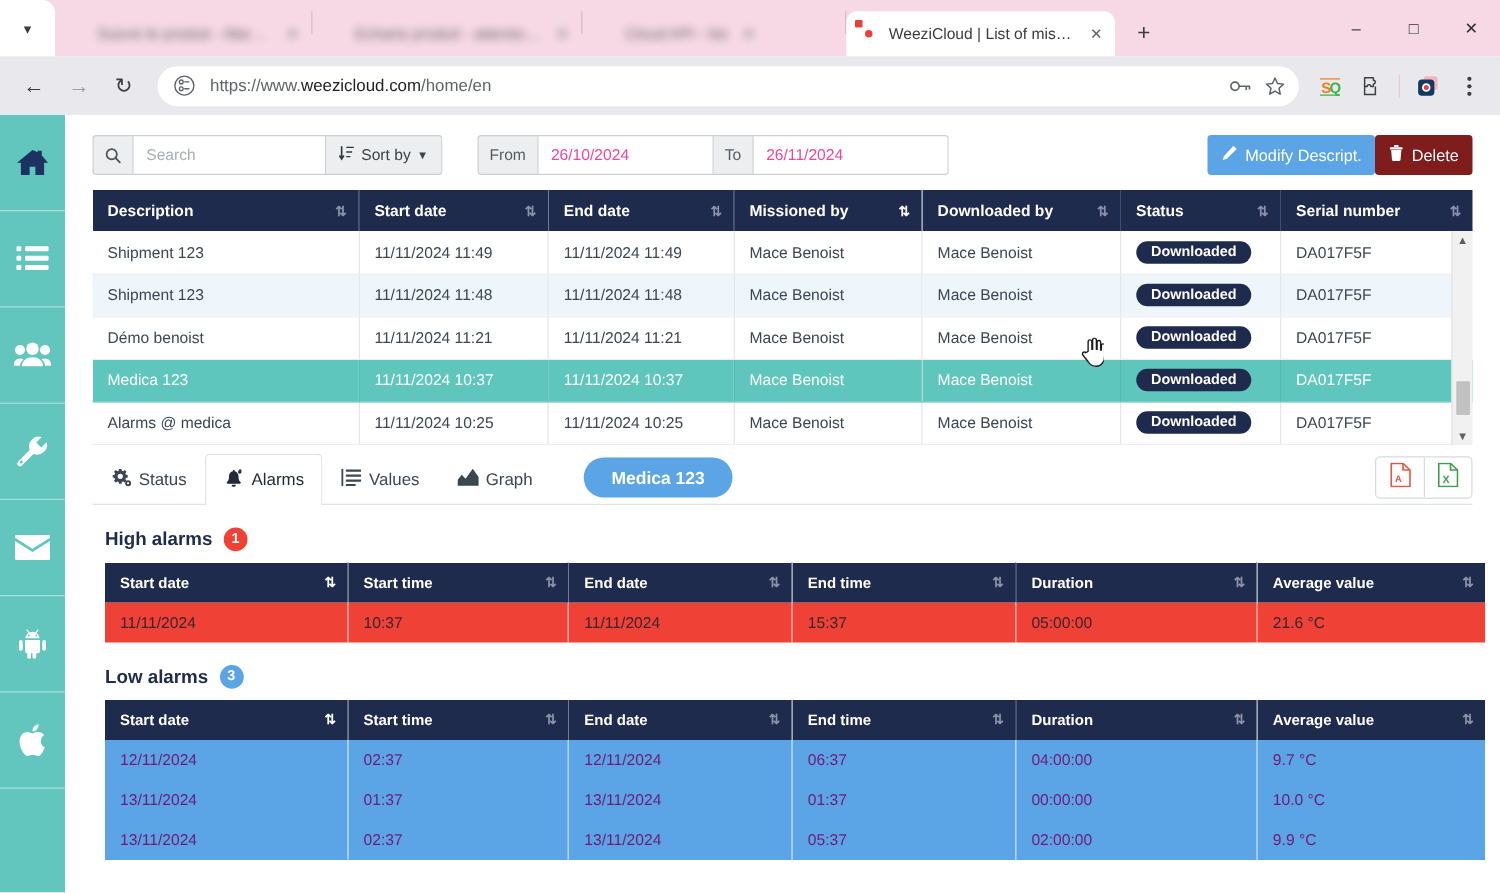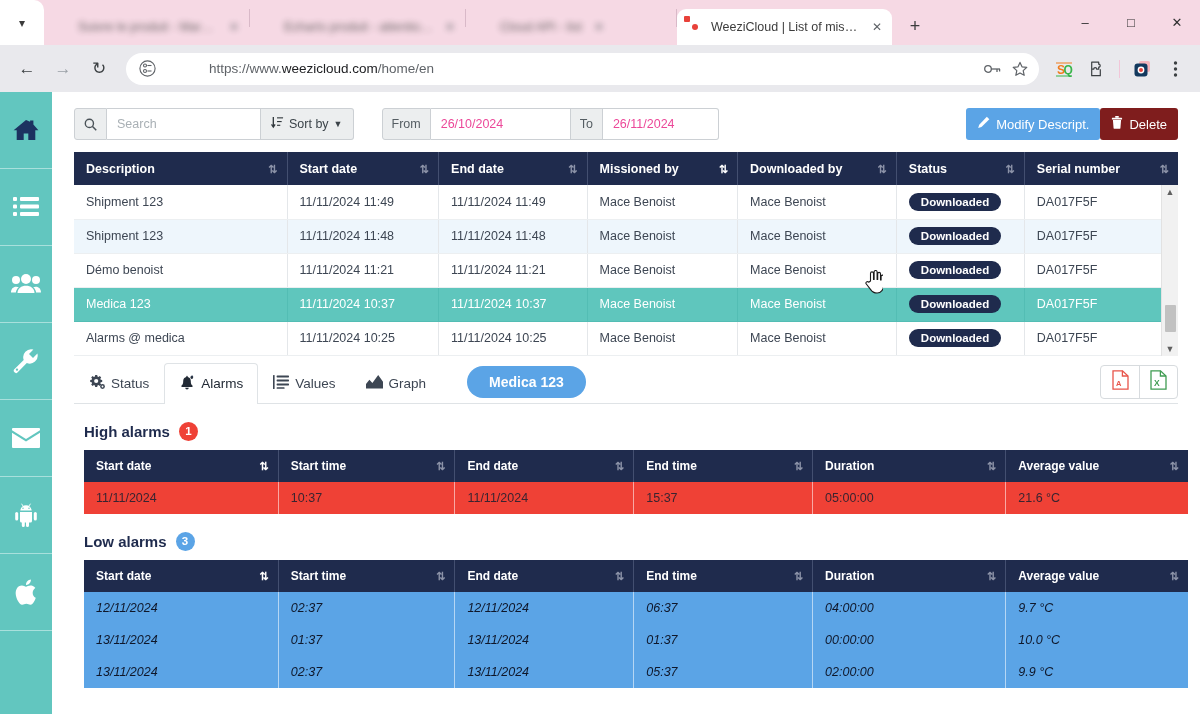--- a/index.html
+++ b/index.html
@@ -77,21 +77,21 @@
   }
   .omnibox {
     flex: 1; height: 32px; background: #ffffff; border-radius: 16px;
     display: flex; align-items: center; padding: 0 6px 0 8px;
     margin: 0 8px; gap: 8px;
   }
   .omni-icon {
     width: 26px; height: 26px; border-radius: 50%;
     display: flex; align-items: center; justify-content: center;
   }
-  .omni-url { flex: 1; font-size: 13.5px; color: #5f6368; margin-left: 41px; }
+  .omni-url { flex: 1; font-size: 13.5px; color: #5f6368; }
   .omni-url b { color: #202124; font-weight: 400; }
   .omni-right { display: flex; align-items: center; gap: 2px; }
   .tb-ext { width: 30px; height: 30px; display: flex; align-items: center; justify-content: center; }
   .tb-divider { width: 1px; height: 18px; background: #f2c6d8; margin: 0 6px; }
 
   
   .appwrap { position: relative; height: 622px; display: flex; background: #ffffff; }
 
   .sidebar {
     width: 52px; background: #62c6bf; flex: 0 0 52px;
@@ -209,21 +209,21 @@
     border-right: 1px solid #434f70;
   }
   .atable th:last-child { border-right: none; }
   .atable td {
     font-size: 12.5px; padding: 0 12px; height: 32px;
     border-right: 1px solid rgba(255,255,255,.55);
     white-space: nowrap;
   }
   .atable td:last-child { border-right: none; }
   .atable.high td { background: #ef4136; color: #3a2430; }
-  .atable.low td { background: #5ba4e6; color: #0f172a; font-style: italic; }
+  .atable.low td { background: #5ba4e6; color: #701a75; }
 </style>
 </head>
 <body>
 
 <div class="browser">
 
   <div class="tabstrip">
     <div class="tab-chevron">▾</div>
 
     <div class="tab blur" style="width:205px">
@@ -423,21 +423,21 @@
             <span style="font-size:9px">▼</span>
           </div>
         </div>
 
         <div class="gap"></div>
 
         <div class="inputgroup">
           <div class="ig-addon left">From</div>
           <div class="ig-field" style="width:140px">26/10/2024</div>
           <div class="ig-addon" style="border-left:none">To</div>
-          <div class="ig-field" style="width:116px;border-radius:0 3px 3px 0">26/11/2024</div>
+          <div class="ig-field" style="width:156px;border-radius:0 3px 3px 0">26/11/2024</div>
         </div>
 
         <div class="spacer"></div>
 
         <div class="btn btn-primary">
           <span>
             <svg width="13" height="13" viewBox="0 0 14 14" fill="#fff">
                 <path d="M10.6.7 13.3 3.4 4.8 11.9 1.3 13l1.1-3.5z"></path>
               </svg>
           </span>

